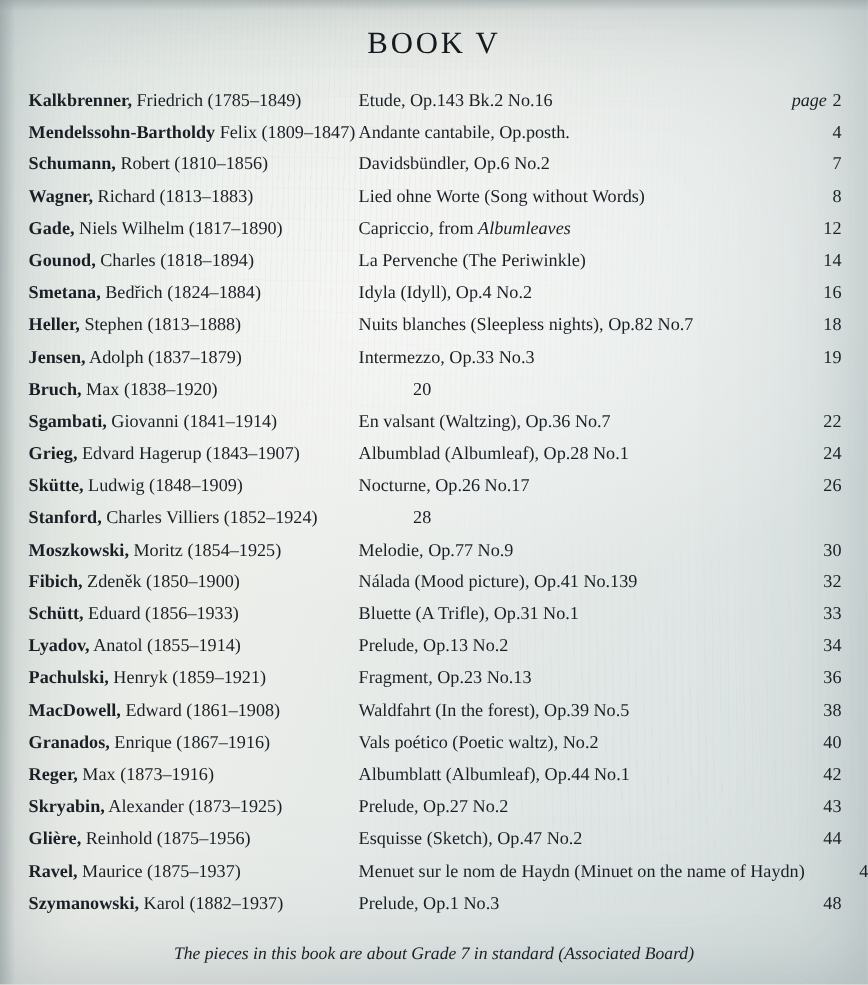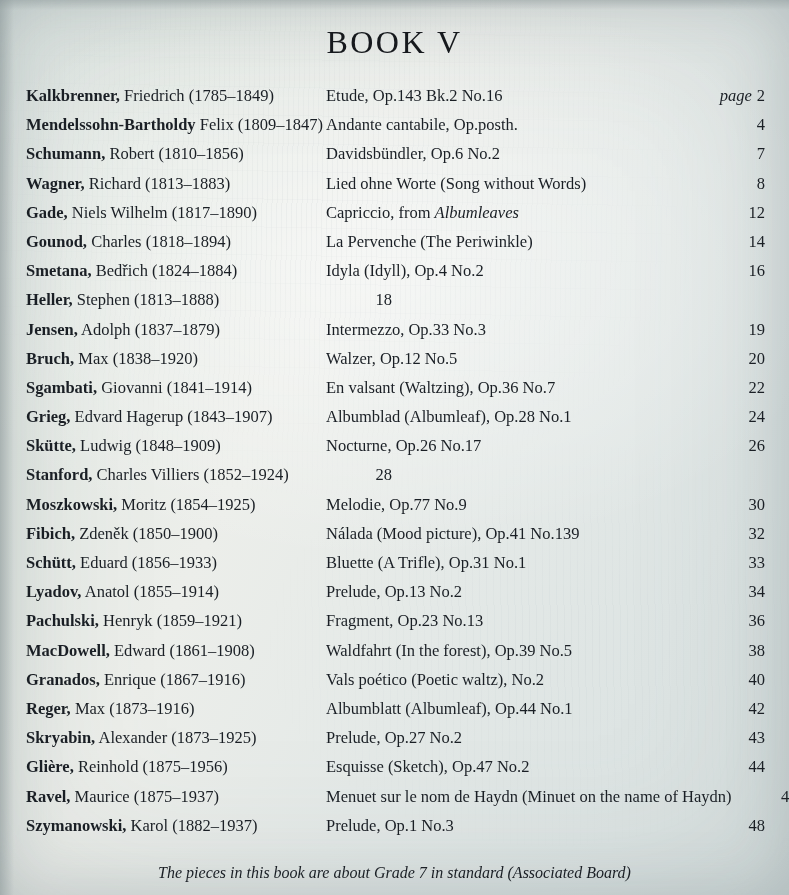--- a/index.html
+++ b/index.html
@@ -65,21 +65,21 @@
     background: linear-gradient(180deg, rgba(150,160,160,0.45) 0%, rgba(150,160,160,0) 100%);
     pointer-events: none;
   }
   .content {
     position: relative;
     z-index: 3;
     padding: 0;
   }
   .book-title {
     text-align: center;
-    font-size: 32px;
+    font-size: 28px;
     letter-spacing: 2.5px;
     font-weight: 400;
     padding-top: 24px;
     color: #16191d;
     font-family: "Liberation Serif", serif;
   }
   .contents {
     margin-top: 26px;
     padding-left: 26px;
     padding-right: 24px;
@@ -172,30 +172,30 @@
           <div class="piece"><span>La Pervenche (The Periwinkle)</span></div>
           <div class="pagecol"><span>14</span></div>
         </div>
         <div class="row">
           <div class="composer"><span class="surname">Smetana,</span><span class="rest"> Bedřich (1824–1884)</span></div>
           <div class="piece"><span>Idyla (Idyll), Op.4 No.2</span></div>
           <div class="pagecol"><span>16</span></div>
         </div>
         <div class="row">
           <div class="composer"><span class="surname">Heller,</span><span class="rest"> Stephen (1813–1888)</span></div>
+          <div class="piece"><span>Nuits blanches (Sleepless nights), Op.82 No.7</span></div>
           <div class="pagecol"><span>18</span></div>
         </div>
         <div class="row">
           <div class="composer"><span class="surname">Jensen,</span><span class="rest"> Adolph (1837–1879)</span></div>
           <div class="piece"><span>Intermezzo, Op.33 No.3</span></div>
           <div class="pagecol"><span>19</span></div>
         </div>
         <div class="row">
           <div class="composer"><span class="surname">Bruch,</span><span class="rest"> Max (1838–1920)</span></div>
-          <div class="piece"><span>Walzer, Op.12 No.5</span></div>
           <div class="pagecol"><span>20</span></div>
         </div>
         <div class="row">
           <div class="composer"><span class="surname">Sgambati,</span><span class="rest"> Giovanni (1841–1914)</span></div>
           <div class="piece"><span>En valsant (Waltzing), Op.36 No.7</span></div>
           <div class="pagecol"><span>22</span></div>
         </div>
         <div class="row">
           <div class="composer"><span class="surname">Grieg,</span><span class="rest"> Edvard Hagerup (1843–1907)</span></div>
           <div class="piece"><span>Albumblad (Albumleaf), Op.28 No.1</span></div>

